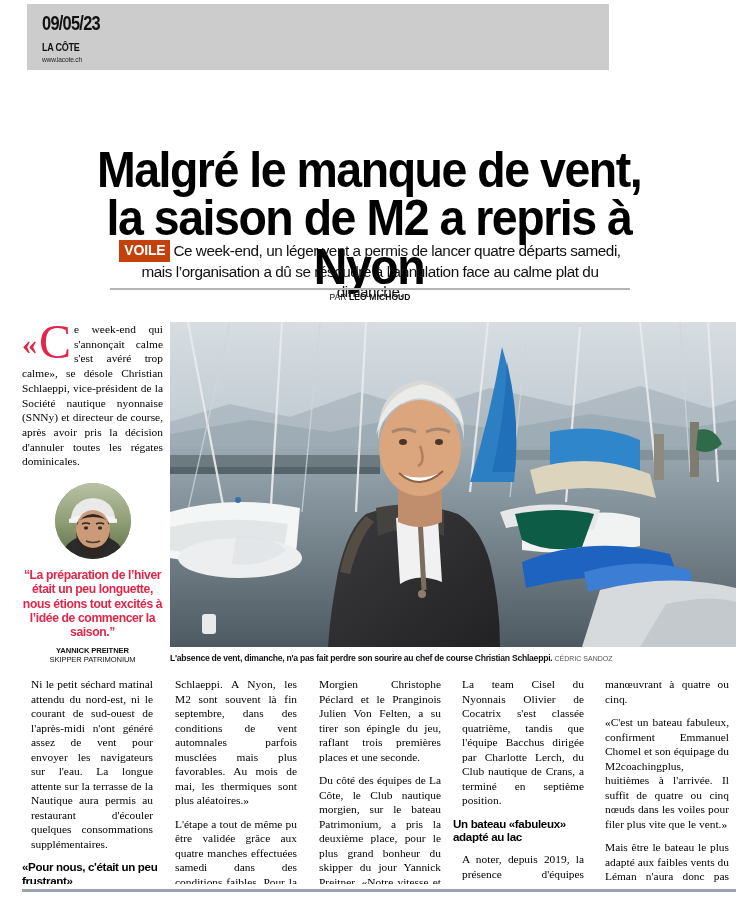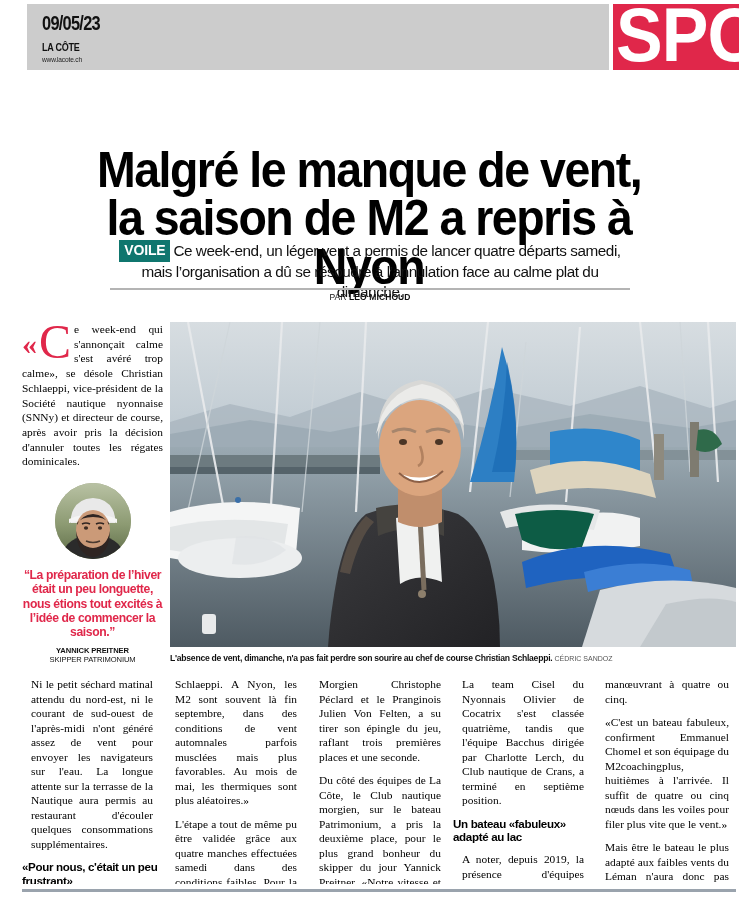--- a/index.html
+++ b/index.html
@@ -103,21 +103,21 @@
     width: 520px;
     text-align: center;
     font-family: "Liberation Sans", sans-serif;
     font-size: 15.3px;
     line-height: 1.34;
     letter-spacing: -0.45px;
     color: #111;
   }
   .lead .tag {
     display: inline-block;
-    background: #0f766e;
+    background: #c2410c;
     color: #fff;
     font-weight: bold;
     font-size: 14px;
     letter-spacing: -0.2px;
     padding: 1px 5px 2px 5px;
     vertical-align: 1px;
     margin-right: 3px;
   }
   .lead .lead-txt { }
 
@@ -278,23 +278,20 @@
   }
 </style>
 </head>
 <body>
 
 <div class="masthead">
   <div class="masthead-bar"></div>
   <div class="mh-date">09/05/23</div>
   <div class="mh-paper">LA CÔTE</div>
   <div class="mh-url">www.lacote.ch</div>
-  <div class="mh-logo">
-    <span>SPO</span>
-  </div>
 </div>
 
 <h1 class="headline">
   <span class="hl-line">Malgré le manque de vent,</span>
   <span class="hl-line">la saison de M2 a repris à Nyon</span>
 </h1>
 
 <div class="lead">
   <span class="tag">VOILE</span><span class="lead-txt">Ce week-end, un léger vent a permis de lancer quatre départs samedi, mais l’organisation a dû se résoudre à l’annulation face au calme plat du dimanche.</span>
 </div>

